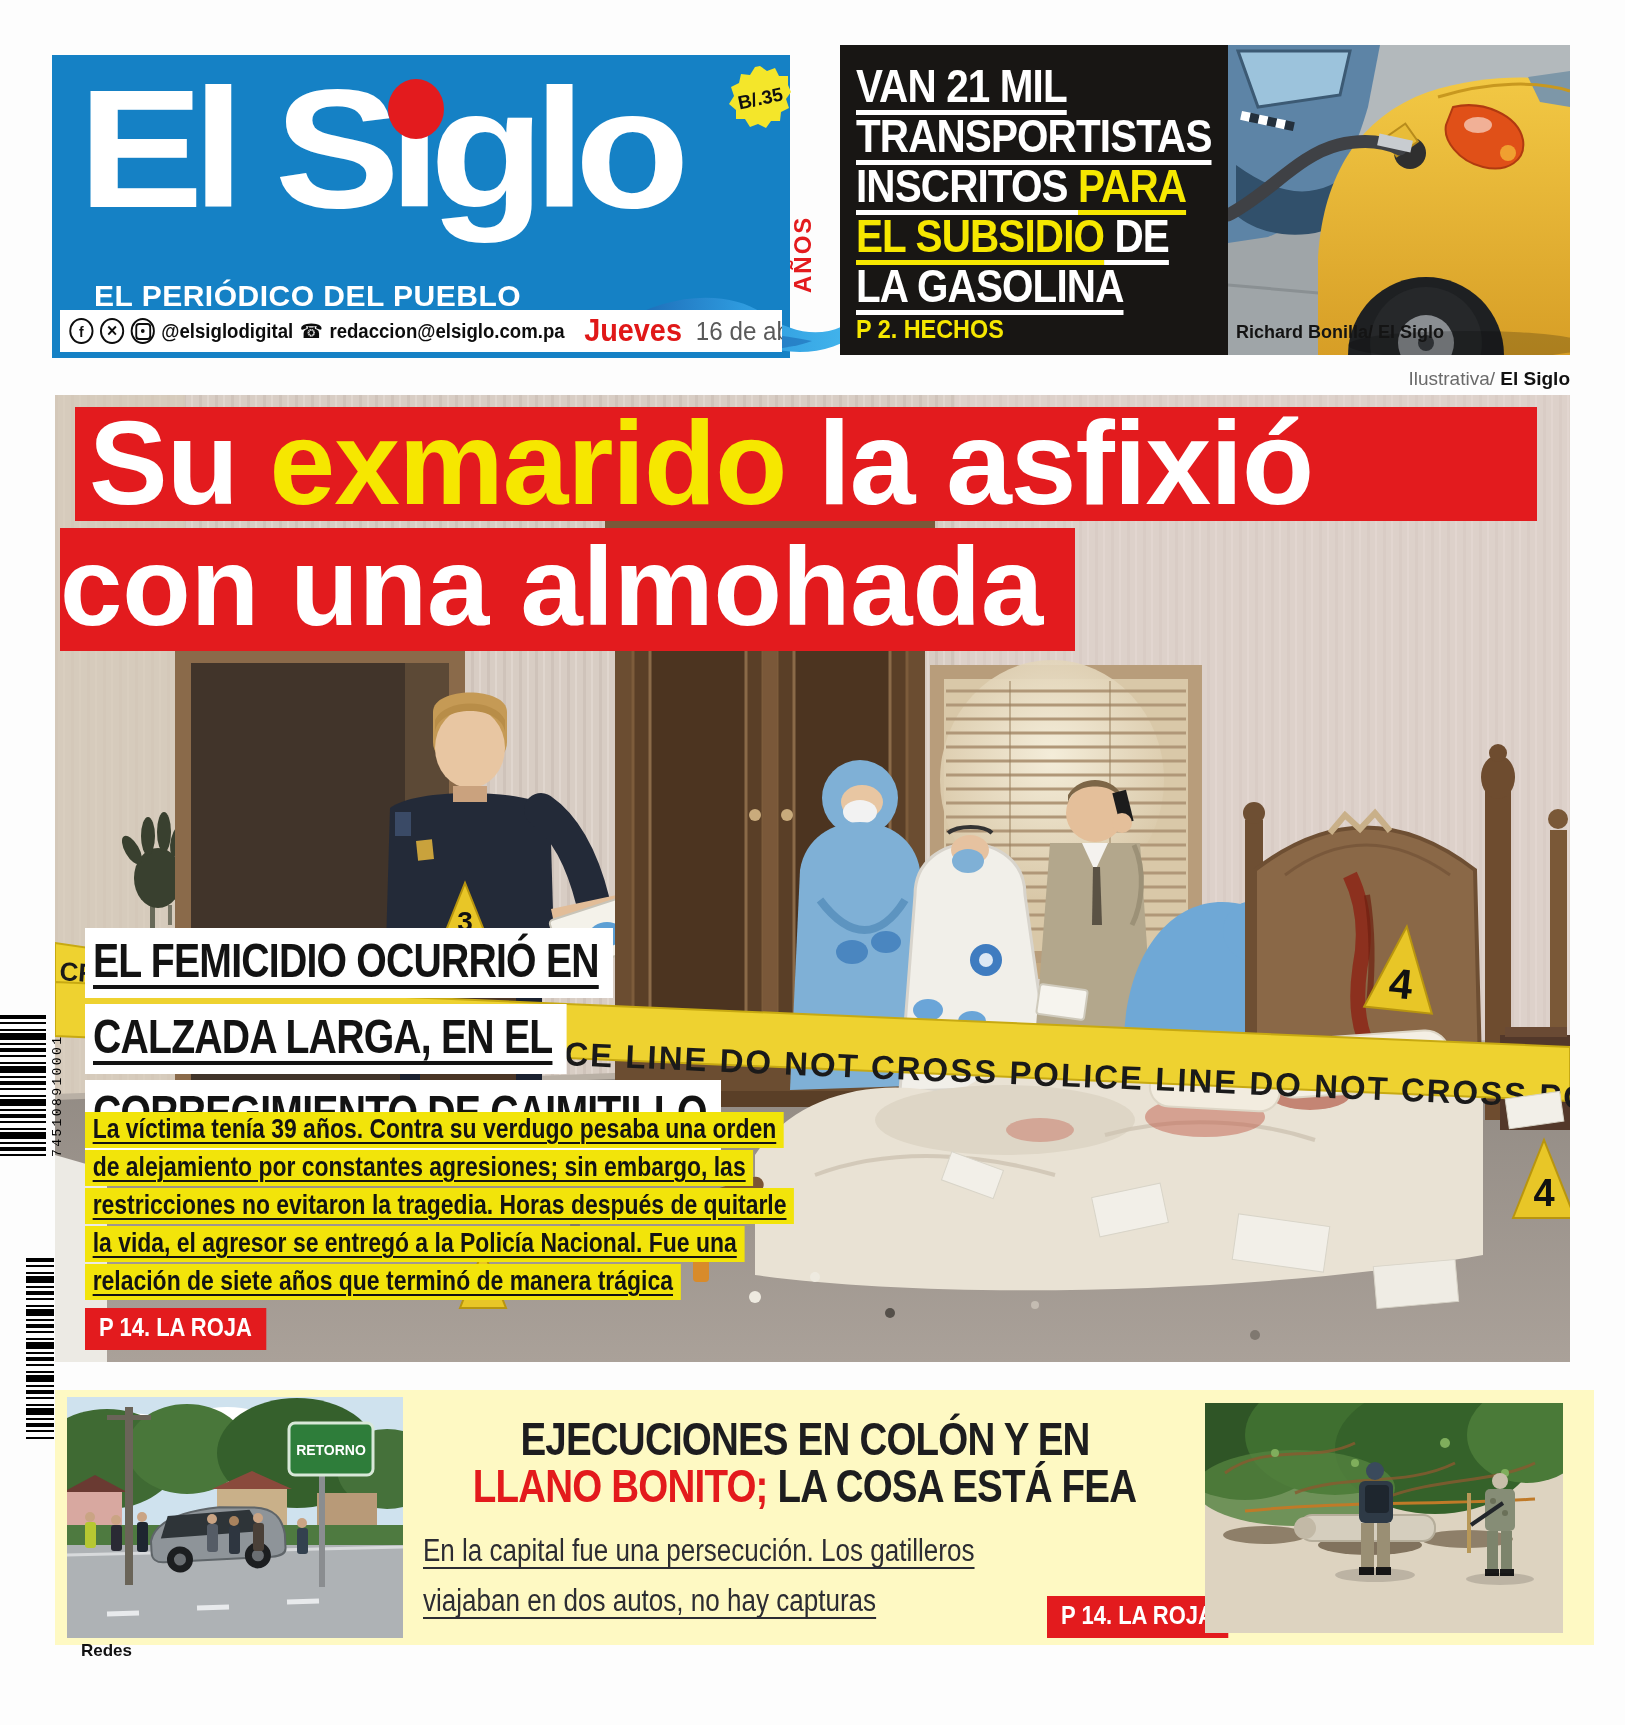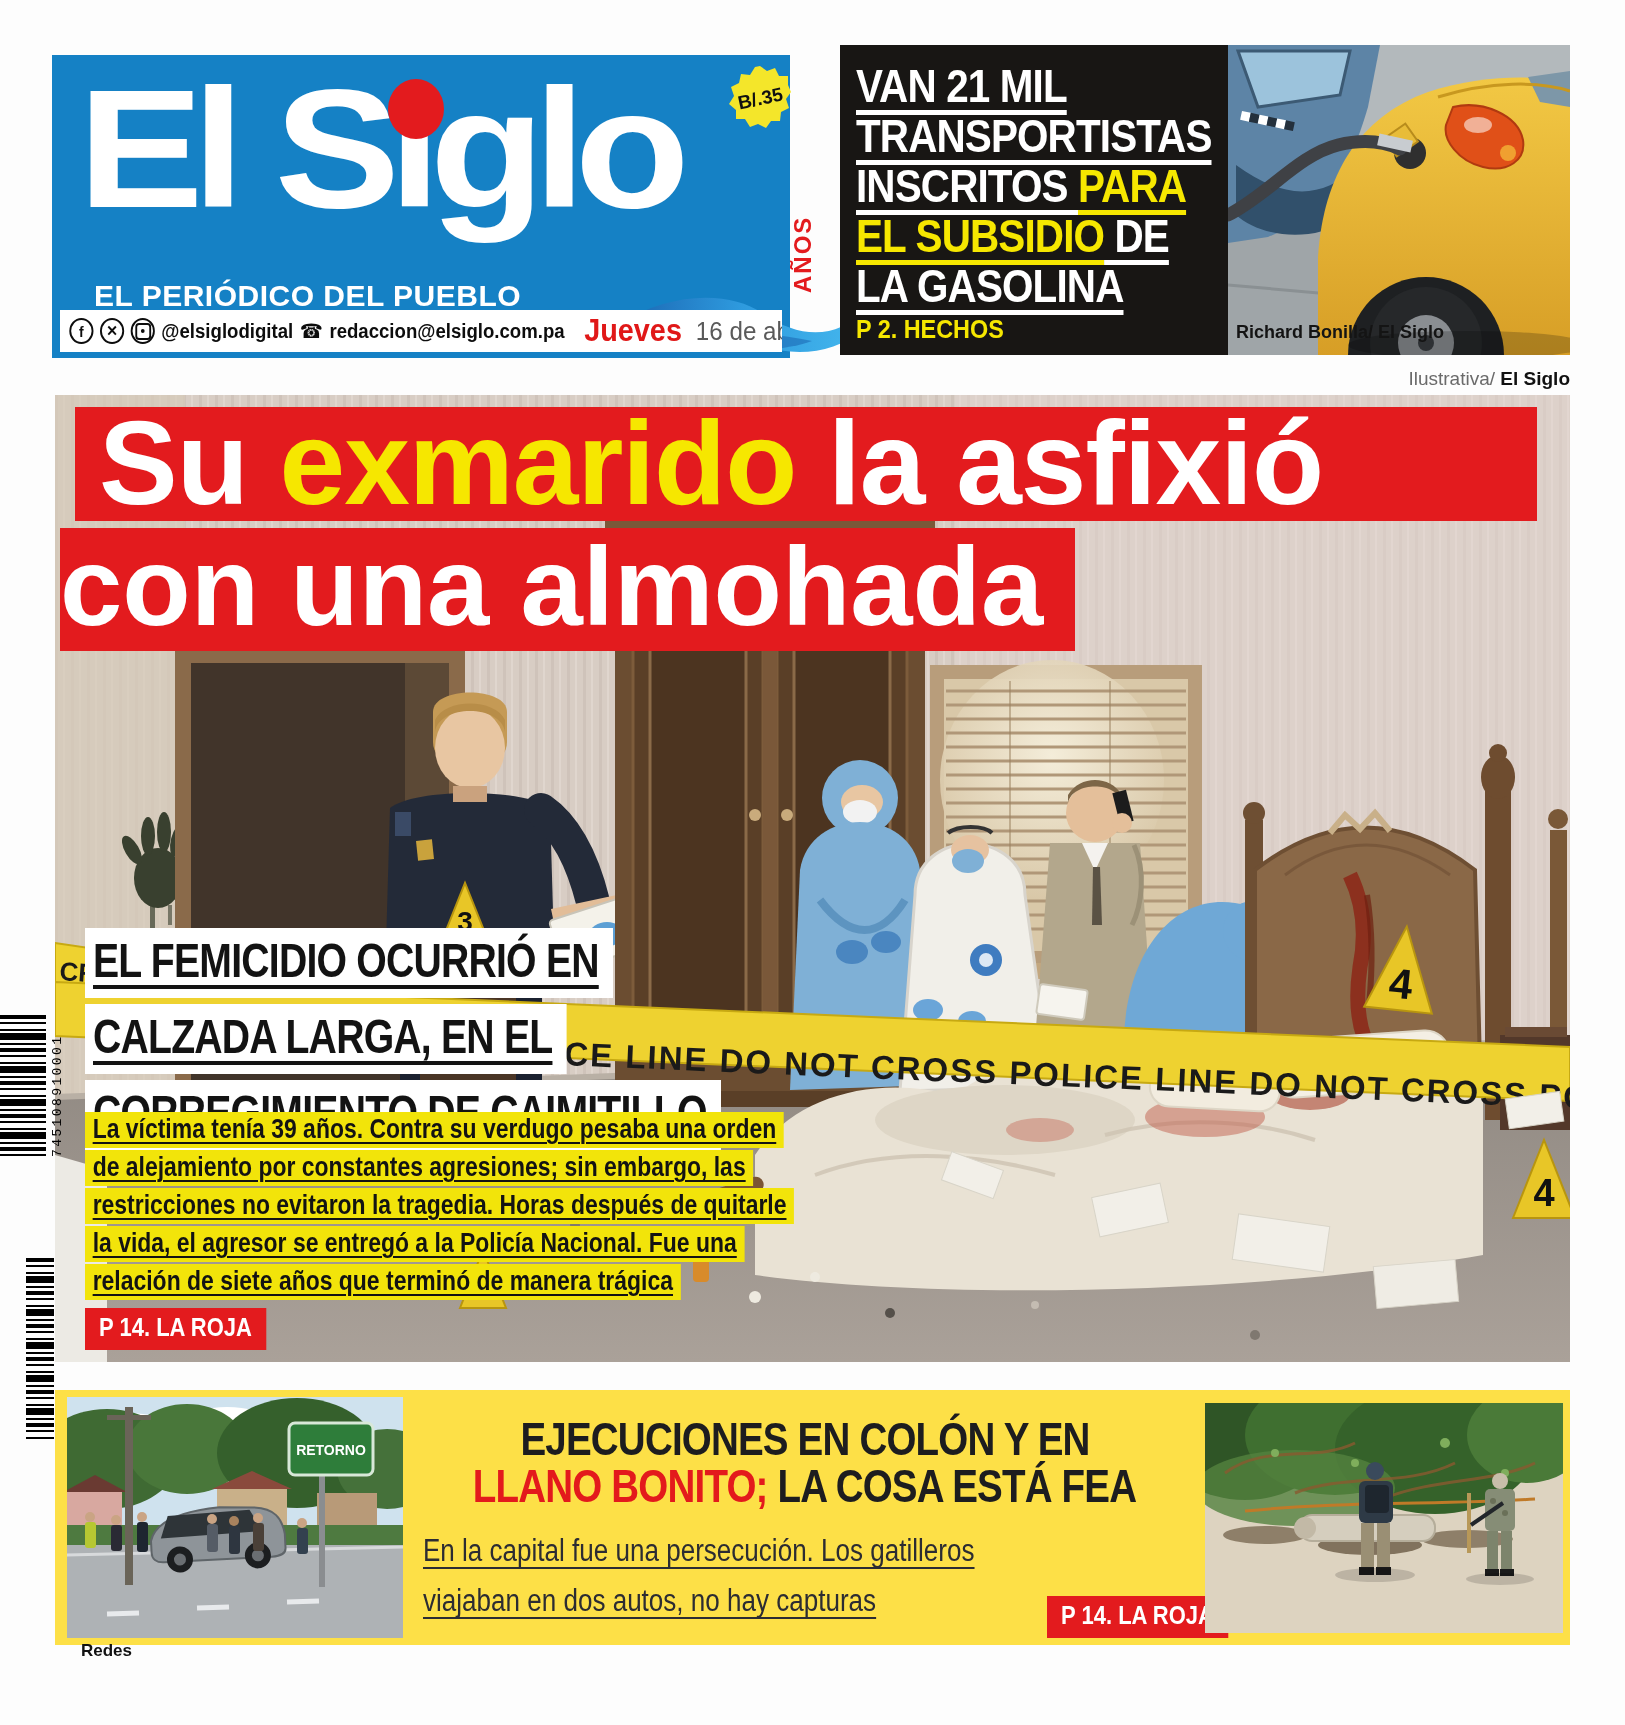--- a/index.html
+++ b/index.html
@@ -42,37 +42,37 @@
   #taxiPhoto{left:1228px;top:45px;width:342px;height:310px;}
   #taxiCredit{left:1236px;top:322px;font-size:18px;font-weight:bold;color:#141414;}
 
   
   #illusCredit{left:1180px;top:368px;width:390px;text-align:right;font-size:19px;color:#6a6a6a;}
   #illusCredit b{color:#111;}
 
   
   #mainPhoto{left:55px;top:395px;width:1515px;height:967px;}
   .redBar{background:#e31b1e;overflow:hidden;white-space:pre;}
-  #redBar1{left:75px;top:407px;width:1462px;height:114px;font-size:118px;font-weight:bold;letter-spacing:-1px;line-height:112px;padding-left:24px;box-sizing:border-box;}
+  #redBar1{left:75px;top:407px;width:1462px;height:114px;font-size:118px;font-weight:bold;letter-spacing:-1px;line-height:112px;padding-left:14px;box-sizing:border-box;}
   #redBar2{left:60px;top:528px;width:1015px;height:123px;font-size:112px;font-weight:bold;line-height:118px;padding-left:0;box-sizing:border-box;color:#fff;}
   .hlw{color:#ffffff;} .hly{color:#f6e700;}
   #kicker{left:85px;top:928px;display:flex;flex-direction:column;align-items:flex-start;gap:6px;}
   .kLine{display:inline-block;background:#ffffff;color:#131313;font-size:49px;font-weight:bold;letter-spacing:-1px;
          padding:4px 18px 10px 10px;transform:scaleX(.8);transform-origin:0 0;white-space:pre;
          text-decoration:underline;text-decoration-thickness:4px;text-underline-offset:8px;}
   #summary{left:85px;top:1112px;display:flex;flex-direction:column;align-items:flex-start;gap:2px;}
   .sLine{display:inline-block;background:#f2e40a;color:#131313;font-size:27px;font-weight:bold;line-height:30px;
          padding:2px 9px 4px;transform:scaleX(.85);transform-origin:0 0;white-space:pre;
          text-decoration:underline;text-decoration-thickness:2px;text-underline-offset:4px;}
   .pageBadge{background:#e31b1e;color:#fff;font-size:25px;font-weight:bold;padding:5px 16px 8px;
              display:inline-block;transform:scaleX(.88);transform-origin:0 0;white-space:pre;}
   #badgeMain{left:85px;top:1308px;}
 
   
-  #strip{left:55px;top:1390px;width:1515px;height:255px;background:#fde047;}
+  #strip{left:55px;top:1390px;width:1515px;height:255px;background:#fef9c3;padding-left:24px;}
   #leftPhoto{left:12px;top:7px;width:336px;height:241px;}
   #leftCredit{left:26px;top:217px;font-size:17px;font-weight:bold;color:#111;margin-top:34px;}
   #btmHead{left:320px;top:25px;width:860px;text-align:center;}
   .bh{display:inline-block;transform:scaleX(.82);transform-origin:50% 50%;white-space:pre;font-weight:bold;letter-spacing:-1px;}
   #btmHead1{font-size:47px;color:#1d1d1f;line-height:48px;}
   #btmHead2{font-size:47px;line-height:48px;position:absolute;left:0;top:47px;width:860px;text-align:center;}
   .bhRed{color:#e31a1c;} .bhBlack{color:#1d1d1f;}
   #btmSub{left:368px;top:136px;font-size:31px;color:#2c2c32;line-height:50px;}
   .subLine{display:block;transform:scaleX(.84);transform-origin:0 0;white-space:pre;
            text-decoration:underline;text-decoration-thickness:2px;text-underline-offset:6px;}

